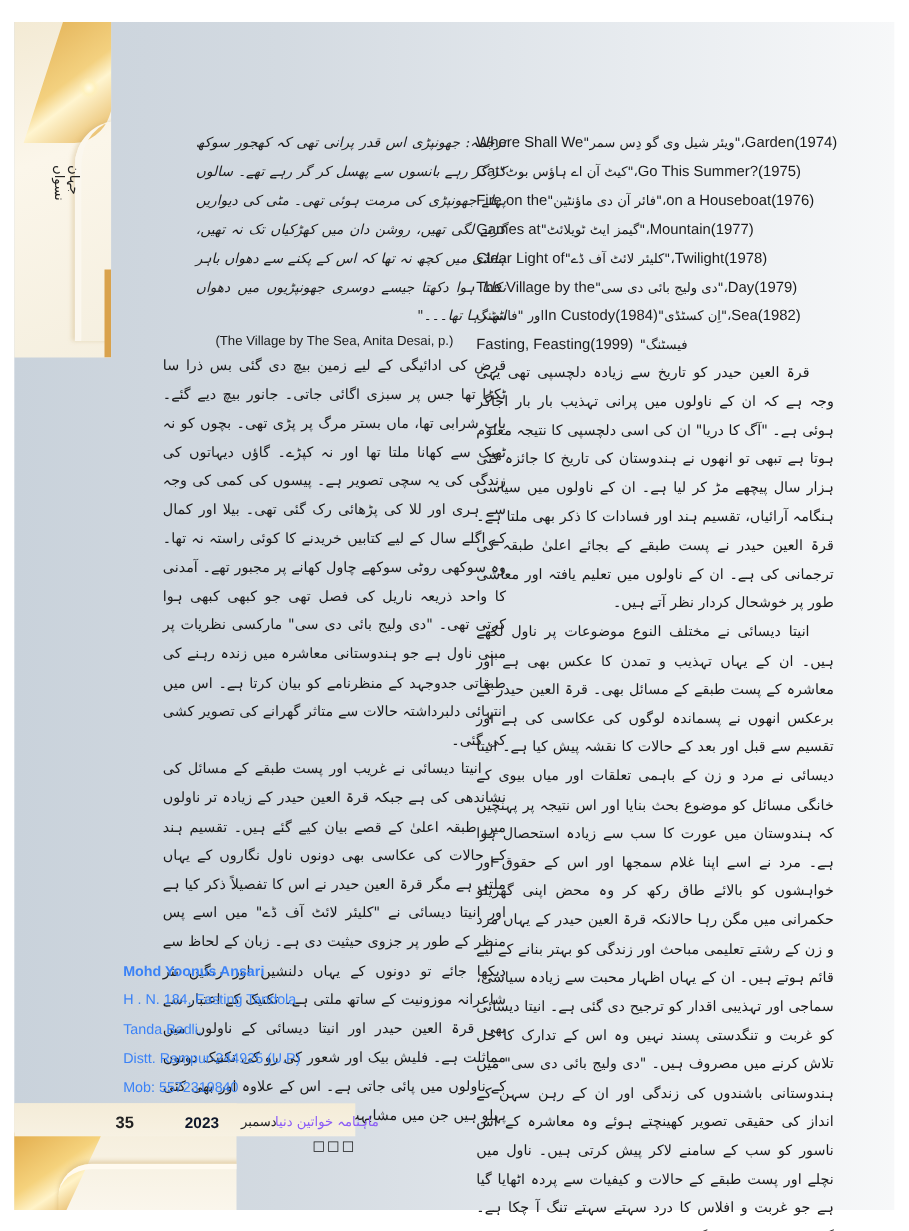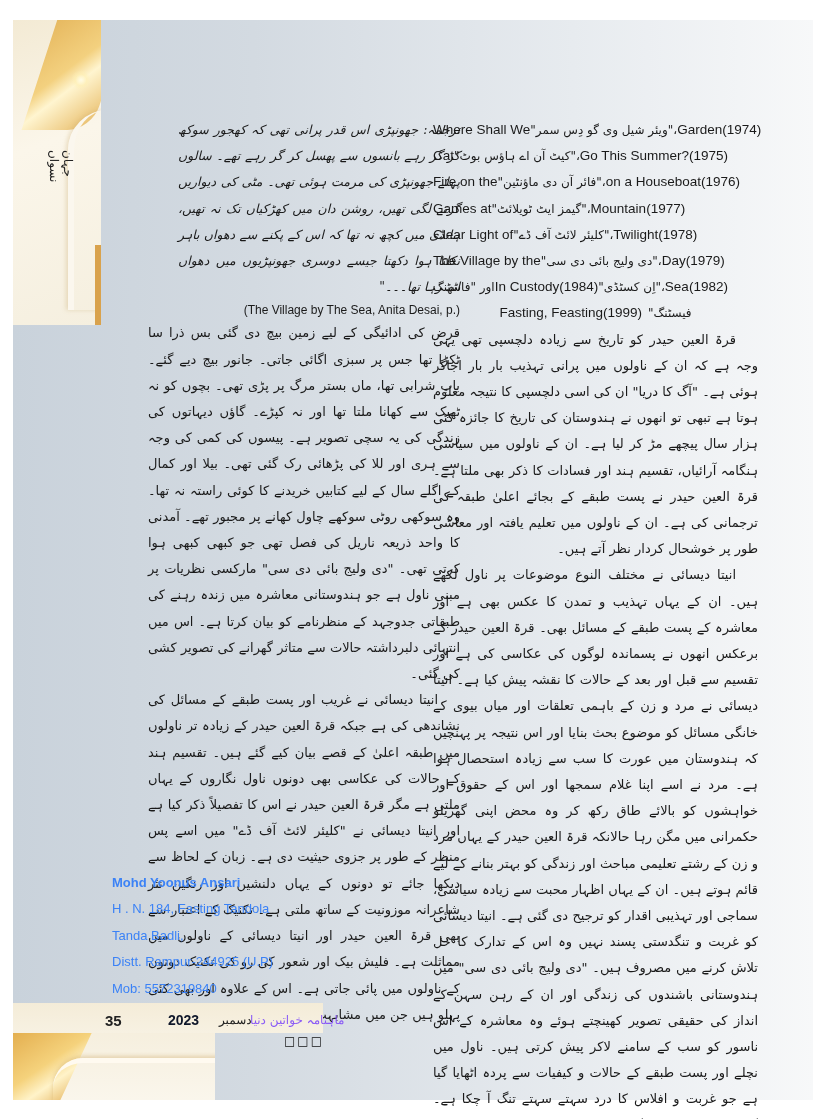--- a/index.html
+++ b/index.html
@@ -84,21 +84,21 @@
     .col-left { left: 112px; top: 117px; width: 312px; margin-left: 36px; }
     .col p { margin: 0; }
     .mixed-line {
       display: flex; direction: ltr;
       font-family: "Liberation Sans", sans-serif; font-size: 13.5px; height: 26.2px;
       align-items: center; white-space: nowrap;
     }
     .mixed-line .ur { font-family: "DejaVu Sans", sans-serif; font-size: 12px; direction: rtl; }
     .quote { font-family: "DejaVu Serif", serif; font-style: italic; font-size: 12.5px; line-height: 26.2px; }
     .citation {
-      direction: ltr; text-align: right; font-family: "Liberation Sans", sans-serif; font-size: 12px;
+      direction: ltr; text-align: center; font-family: "Liberation Sans", sans-serif; font-size: 12px;
       height: 20px; line-height: 20px; margin: 2px 0 0 0;
     }
     .indent { text-indent: 22px; }
     .separator {
       text-align: center; direction: ltr; height: 26px; line-height: 26px;
       font-size: 12px; letter-spacing: 2px; color: #111;
     }
     .address {
       position: absolute; left: 112px; top: 870px; width: 250px;
       font-family: "Liberation Sans", sans-serif; font-size: 13px; color: #3b82f6; line-height: 26.4px;
@@ -148,21 +148,21 @@
     <span>The Village by the</span>
     <span class="ur">،"دی ولیج بائی دی سی"</span>
     <span>Day(1979)</span>
   </div>
   <div class="mixed-line">
     <span class="ur">اور "فاسٹنگ</span>
     <span>In Custody(1984)</span>
     <span class="ur">،"اِن کسٹڈی"</span>
     <span>Sea(1982)</span>
   </div>
-  <div class="mixed-line" style="justify-content:center; gap:6px;">
+  <div class="mixed-line" style="justify-content:flex-start; gap:6px;">
     <span>Fasting, Feasting(1999)</span>
     <span class="ur">فیسٹنگ"</span>
   </div>
   <p class="indent">قرۃ العین حیدر کو تاریخ سے زیادہ دلچسپی تھی یہی وجہ ہے کہ ان کے ناولوں میں پرانی تہذیب بار بار اجاگر ہوئی ہے۔ "آگ کا دریا" ان کی اسی دلچسپی کا نتیجہ معلوم ہوتا ہے تبھی تو انھوں نے ہندوستان کی تاریخ کا جائزہ کئی ہزار سال پیچھے مڑ کر لیا ہے۔ ان کے ناولوں میں سیاسی ہنگامہ آرائیاں، تقسیم ہند اور فسادات کا ذکر بھی ملتا ہے۔ قرۃ العین حیدر نے پست طبقے کے بجائے اعلیٰ طبقہ کی ترجمانی کی ہے۔ ان کے ناولوں میں تعلیم یافتہ اور معاشی طور پر خوشحال کردار نظر آتے ہیں۔</p>
   <p class="indent">انیتا دیسائی نے مختلف النوع موضوعات پر ناول لکھے ہیں۔ ان کے یہاں تہذیب و تمدن کا عکس بھی ہے اور معاشرہ کے پست طبقے کے مسائل بھی۔ قرۃ العین حیدر کے برعکس انھوں نے پسماندہ لوگوں کی عکاسی کی ہے اور تقسیم سے قبل اور بعد کے حالات کا نقشہ پیش کیا ہے۔ انیتا دیسائی نے مرد و زن کے باہمی تعلقات اور میاں بیوی کے خانگی مسائل کو موضوع بحث بنایا اور اس نتیجہ پر پہنچیں کہ ہندوستان میں عورت کا سب سے زیادہ استحصال ہوا ہے۔ مرد نے اسے اپنا غلام سمجھا اور اس کے حقوق اور خواہشوں کو بالائے طاق رکھ کر وہ محض اپنی گھریلو حکمرانی میں مگن رہا حالانکہ قرۃ العین حیدر کے یہاں مرد و زن کے رشتے تعلیمی مباحث اور زندگی کو بہتر بنانے کے لیے قائم ہوتے ہیں۔ ان کے یہاں اظہار محبت سے زیادہ سیاسی، سماجی اور تہذیبی اقدار کو ترجیح دی گئی ہے۔ انیتا دیسائی کو غربت و تنگدستی پسند نہیں وہ اس کے تدارک کا حل تلاش کرنے میں مصروف ہیں۔ "دی ولیج بائی دی سی" میں ہندوستانی باشندوں کی زندگی اور ان کے رہن سہن کے انداز کی حقیقی تصویر کھینچتے ہوئے وہ معاشرہ کے اس ناسور کو سب کے سامنے لاکر پیش کرتی ہیں۔ ناول میں نچلے اور پست طبقے کے حالات و کیفیات سے پردہ اٹھایا گیا ہے جو غربت و افلاس کا درد سہتے سہتے تنگ آ چکا ہے۔ گاؤں میں ہری کے گھر کی منظر کشی غربت کی جس سطح پر آ پہنچی ہے، وہ قابل رحم صورت حال ہے۔ ناول کا اقتباس دیکھئے:</p>
 </div>
 
 <div class="col col-left">
   <p class="quote" style="padding-left:30px;">ترجمہ: جھونپڑی اس قدر پرانی تھی کہ کھجور سوکھ کر گر رہے بانسوں سے پھسل کر گر رہے تھے۔ سالوں پہلے جھونپڑی کی مرمت ہوئی تھی۔ مٹی کی دیواریں گرنے لگی تھیں، روشن دان میں کھڑکیاں تک نہ تھیں، ہانڈی میں کچھ نہ تھا کہ اس کے پکنے سے دھواں باہر نکلتا ہوا دکھتا جیسے دوسری جھونپڑیوں میں دھواں اٹھ رہا تھا۔۔۔"</p>
   <p class="citation">(The Village by The Sea, Anita Desai, p.)</p>

